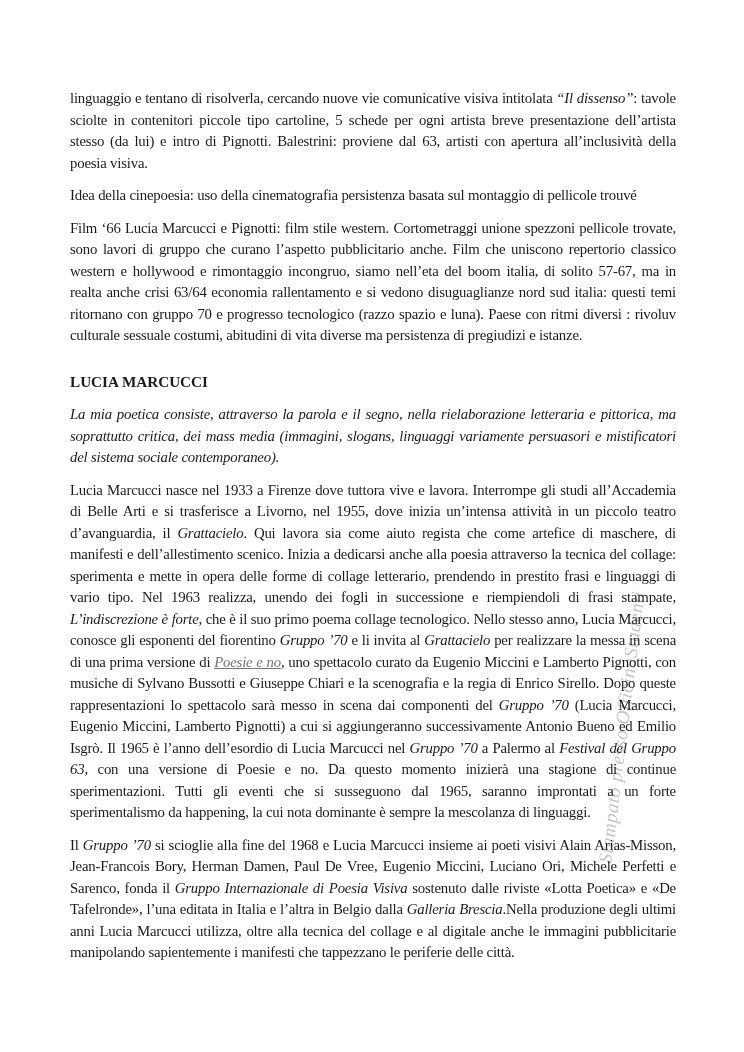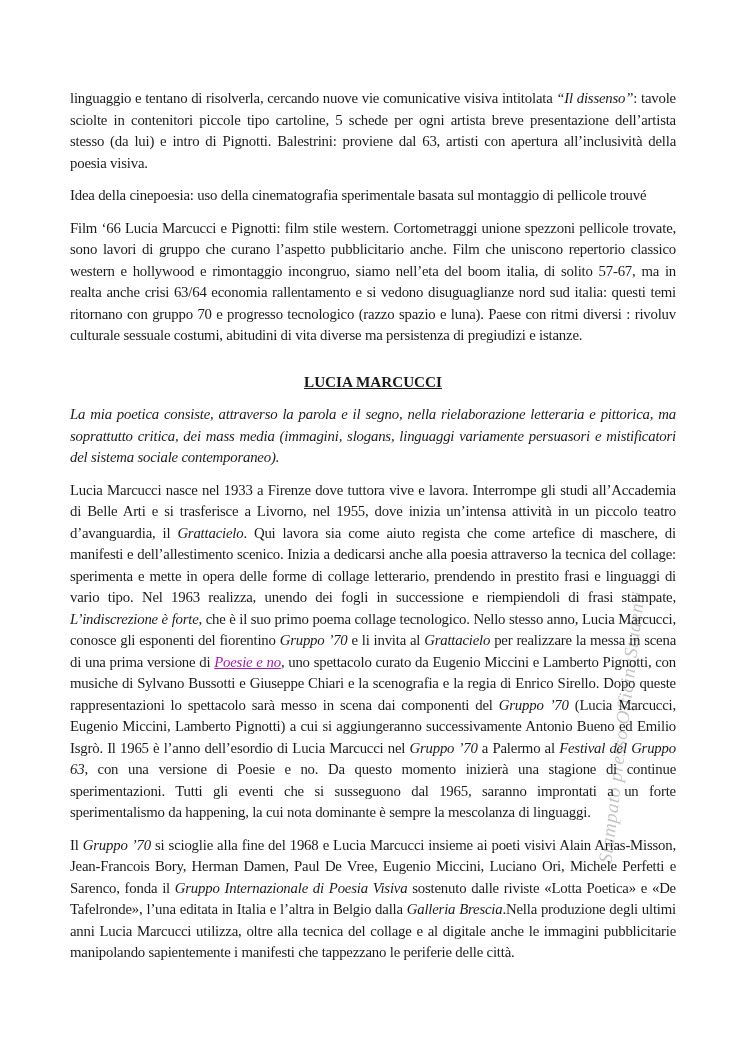--- a/index.html
+++ b/index.html
@@ -26,28 +26,27 @@
     letter-spacing: -0.2px;
     text-align: justify;
   }
   .doc p {
     margin: 0 0 11px 0;
   }
   .doc h2 {
     font-size: 15.2px;
     font-weight: bold;
     margin: 24px 0 12px 0;
-    text-align: center;
+    text-align: left;
     letter-spacing: 0;
-    text-decoration: underline;
   }
   .italic { font-style: italic; }
   .link {
     font-style: italic;
-    color: #a21caf;
+    color: #737373;
     text-decoration: underline;
   }
   .watermark {
     position: absolute;
     top: 716px;
     left: 432px;
     width: 380px;
     text-align: center;
     white-space: nowrap;
     transform: rotate(-83deg);
@@ -63,21 +62,21 @@
 <body>
 
 <div class="page">
 
   <div class="watermark">Stampato presso OfficinaStudenti</div>
 
   <main class="doc">
 
     <p><span>linguaggio e tentano di risolverla, cercando nuove vie comunicative visiva intitolata </span><span class="italic">“Il dissenso”</span><span>: tavole sciolte in contenitori piccole tipo cartoline, 5 schede per ogni artista breve presentazione dell’artista stesso (da lui) e intro di Pignotti. Balestrini: proviene dal 63, artisti con apertura all’inclusività della poesia visiva.</span></p>
 
-    <p><span>Idea della cinepoesia: uso della cinematografia sperimentale basata sul montaggio di pellicole trouvé</span></p>
+    <p><span>Idea della cinepoesia: uso della cinematografia persistenza basata sul montaggio di pellicole trouvé</span></p>
 
     <p><span>Film ‘66 Lucia Marcucci e Pignotti: film stile western. Cortometraggi unione spezzoni pellicole trovate, sono lavori di gruppo che curano l’aspetto pubblicitario anche. Film che uniscono repertorio classico western e hollywood e rimontaggio incongruo, siamo nell’eta del boom italia, di solito 57-67, ma in realta anche crisi 63/64 economia rallentamento e si vedono disuguaglianze nord sud italia: questi temi ritornano con gruppo 70 e progresso tecnologico (razzo spazio e luna). Paese con ritmi diversi : rivoluv culturale sessuale costumi, abitudini di vita diverse ma persistenza di pregiudizi e istanze.</span></p>
 
     <h2>LUCIA MARCUCCI</h2>
 
     <p><span class="italic">La mia poetica consiste, attraverso la parola e il segno, nella rielaborazione letteraria e pittorica, ma soprattutto critica, dei mass media (immagini, slogans, linguaggi variamente persuasori e mistificatori del sistema sociale contemporaneo).</span></p>
 
     <p><span>Lucia Marcucci nasce nel 1933 a Firenze dove tuttora vive e lavora. Interrompe gli studi all’Accademia di Belle Arti e si trasferisce a Livorno, nel 1955, dove inizia un’intensa attività in un piccolo teatro d’avanguardia, il </span><span class="italic">Grattacielo</span><span>. Qui lavora sia come aiuto regista che come artefice di maschere, di manifesti e dell’allestimento scenico. Inizia a dedicarsi anche alla poesia attraverso la tecnica del collage: sperimenta e mette in opera delle forme di collage letterario, prendendo in prestito frasi e linguaggi di vario tipo. Nel 1963 realizza, unendo dei fogli in successione e riempiendoli di frasi stampate, </span><span class="italic">L’indiscrezione è forte</span><span>, che è il suo primo poema collage tecnologico. Nello stesso anno, Lucia Marcucci, conosce gli esponenti del fiorentino </span><span class="italic">Gruppo ’70</span><span> e li invita al </span><span class="italic">Grattacielo</span><span> per realizzare la messa in scena di una prima versione di </span><a href="#" class="link">Poesie e no</a><span>, uno spettacolo curato da Eugenio Miccini e Lamberto Pignotti, con musiche di Sylvano Bussotti e Giuseppe Chiari e la scenografia e la regia di Enrico Sirello. Dopo queste rappresentazioni lo spettacolo sarà messo in scena dai componenti del </span><span class="italic">Gruppo ’70 </span><span>(Lucia Marcucci, Eugenio Miccini, Lamberto Pignotti) a cui si aggiungeranno successivamente Antonio Bueno ed Emilio Isgrò. Il 1965 è l’anno dell’esordio di Lucia Marcucci nel </span><span class="italic">Gruppo ’70</span><span> a Palermo al </span><span class="italic">Festival del Gruppo 63</span><span>, con una versione di Poesie e no. Da questo momento inizierà una stagione di continue sperimentazioni. Tutti gli eventi che si susseguono dal 1965, saranno improntati a un forte sperimentalismo da happening, la cui nota dominante è sempre la mescolanza di linguaggi.</span></p>
 
     <p><span>Il </span><span class="italic">Gruppo ’70</span><span> si scioglie alla fine del 1968 e Lucia Marcucci insieme ai poeti visivi Alain Arias-Misson, Jean-Francois Bory, Herman Damen, Paul De Vree, Eugenio Miccini, Luciano Ori, Michele Perfetti e Sarenco, fonda il </span><span class="italic">Gruppo Internazionale di Poesia Visiva</span><span> sostenuto dalle riviste «Lotta Poetica» e «De Tafelronde», l’una editata in Italia e l’altra in Belgio dalla </span><span class="italic">Galleria Brescia</span><span>.Nella produzione degli ultimi anni Lucia Marcucci utilizza, oltre alla tecnica del collage e al digitale anche le immagini pubblicitarie manipolando sapientemente i manifesti che tappezzano le periferie delle città.</span></p>

